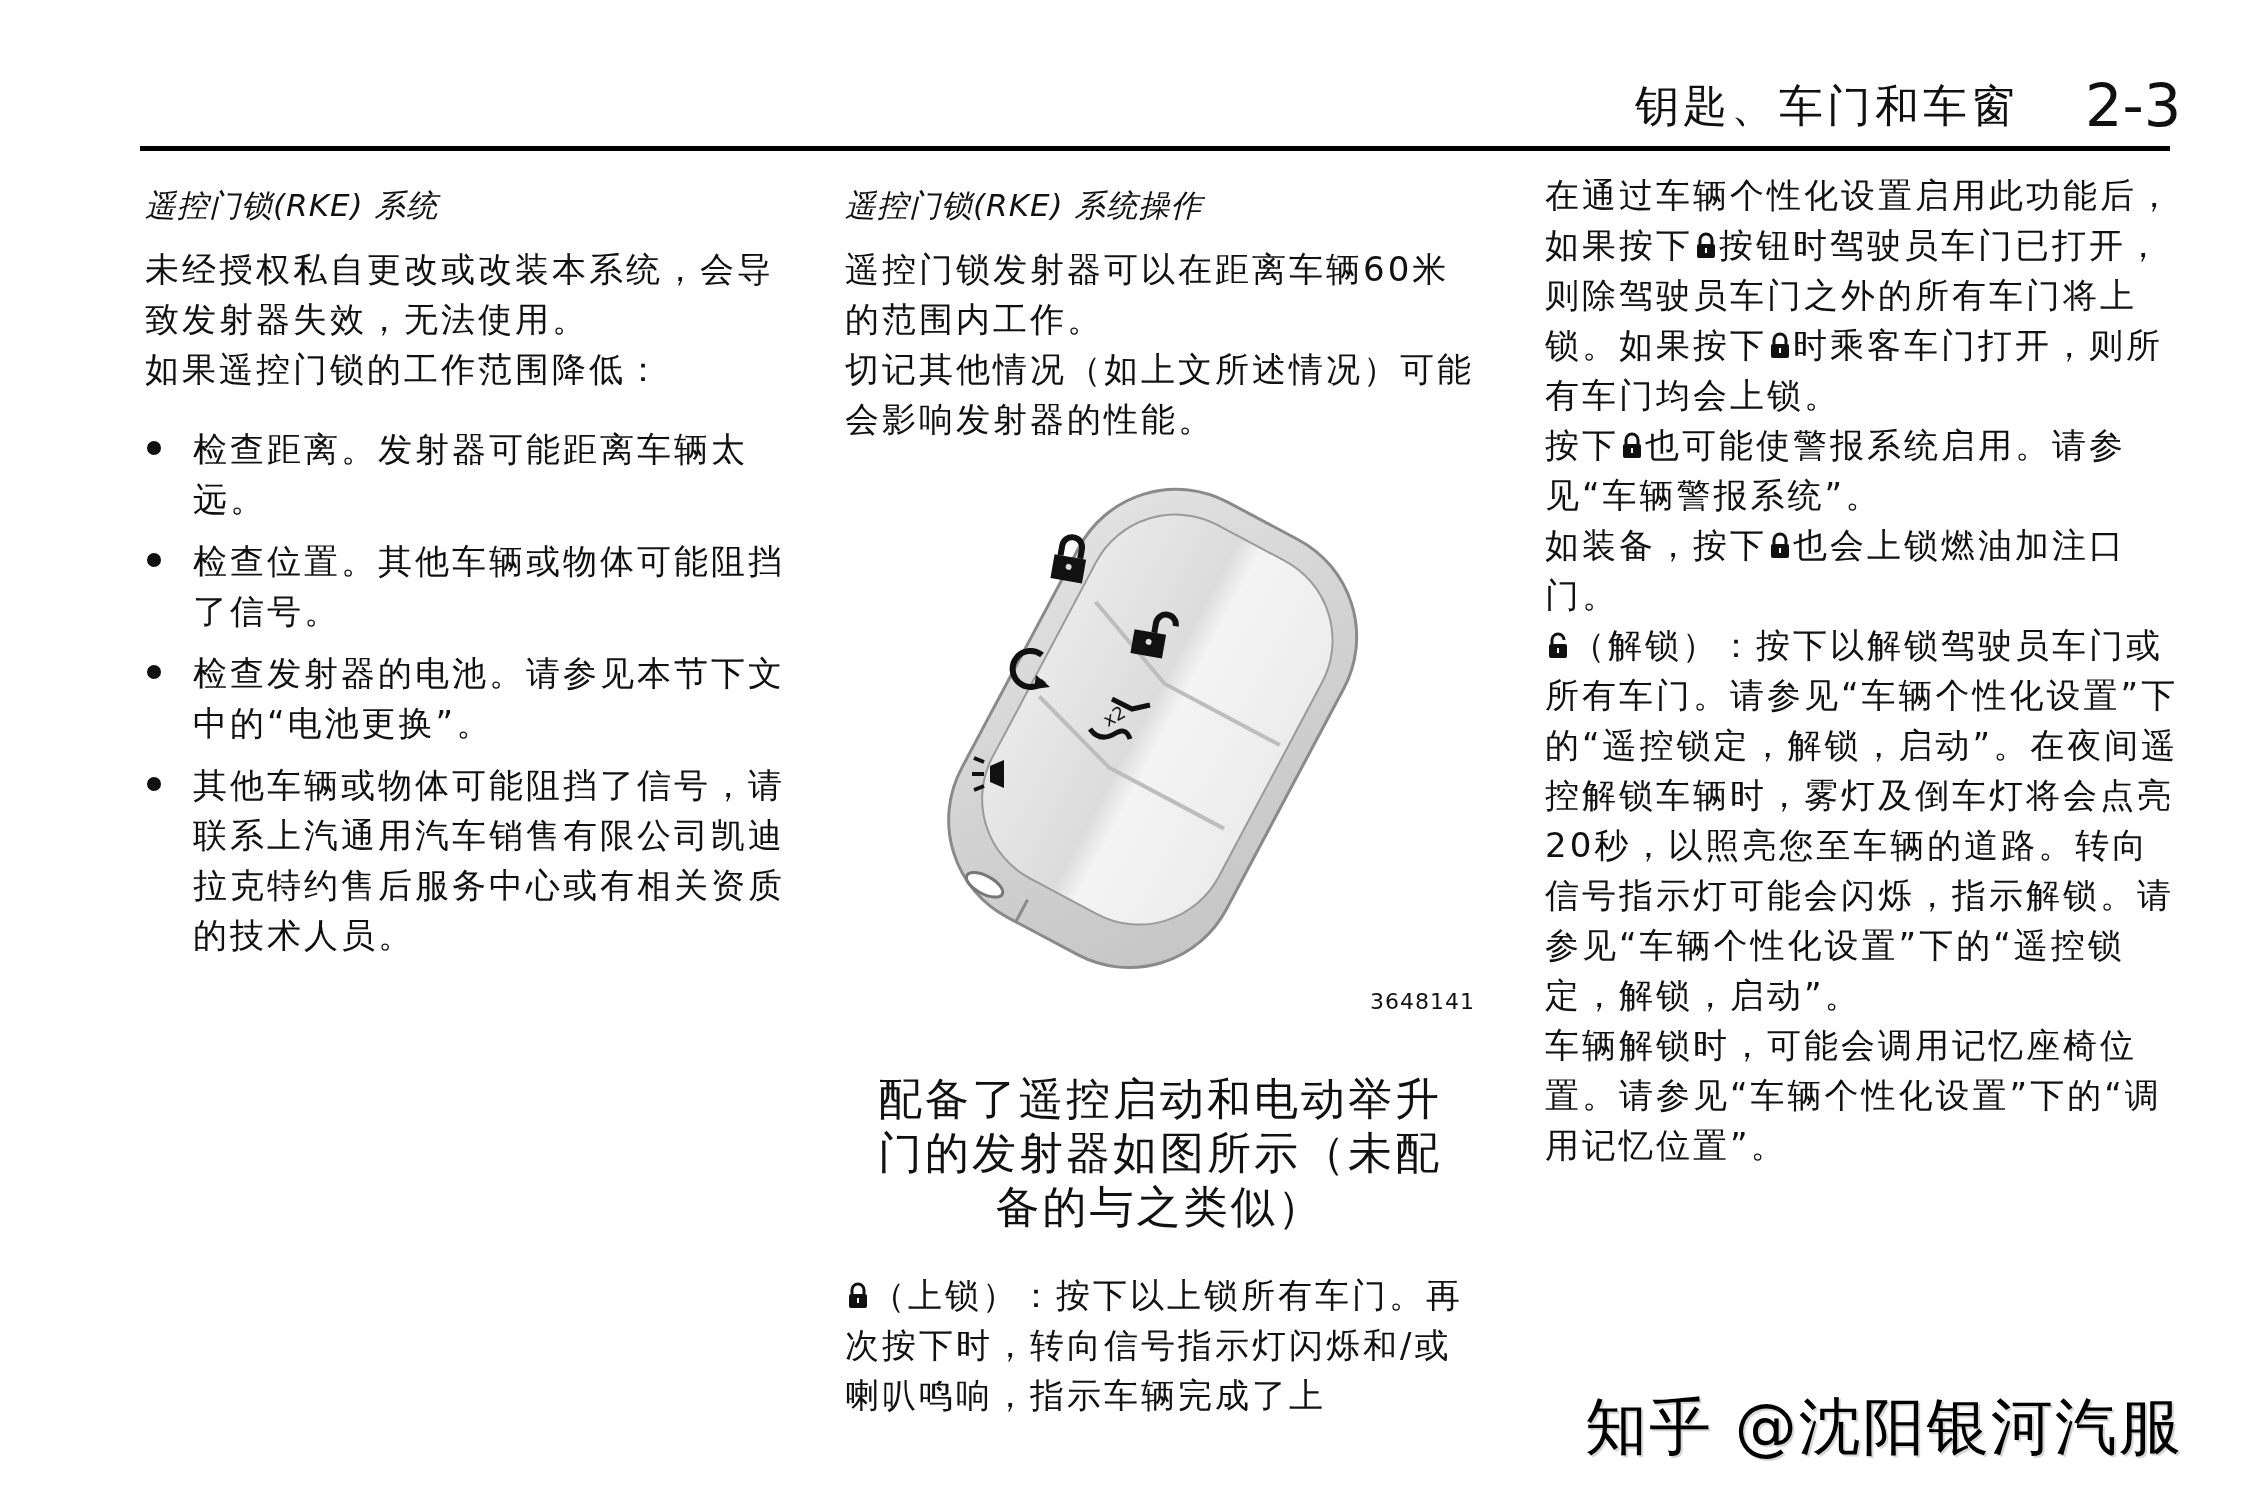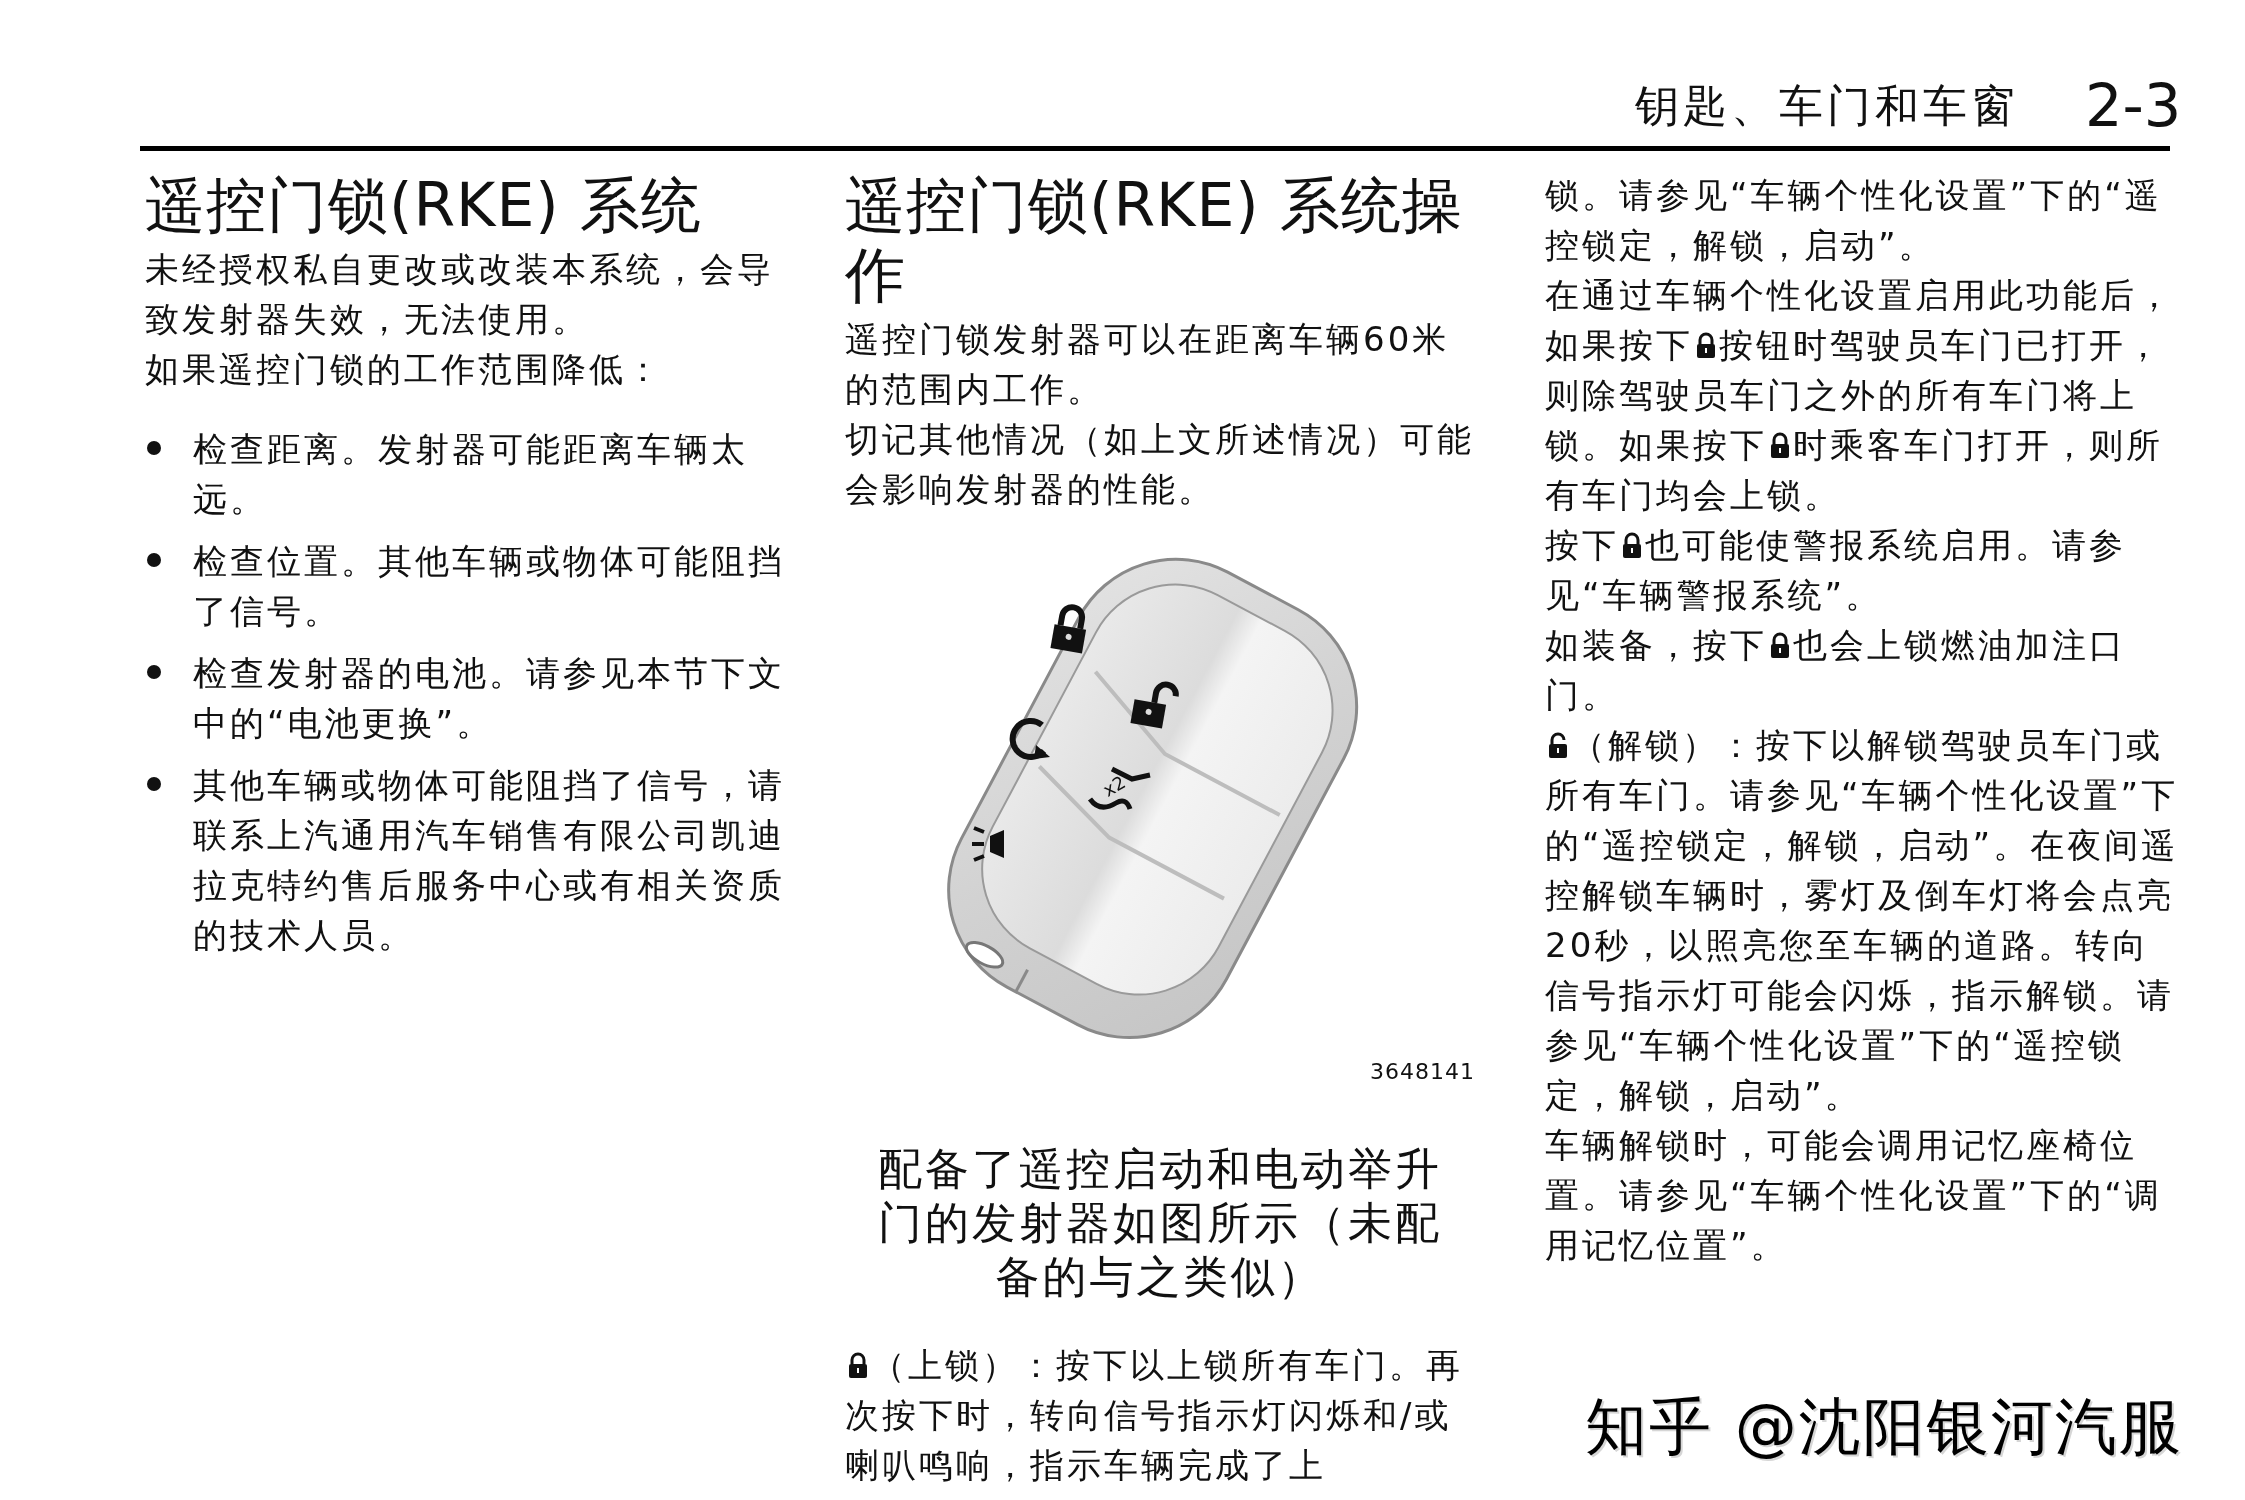--- a/index.html
+++ b/index.html
@@ -18,22 +18,23 @@
   }
   .header-rule {
     position: absolute; left: 140px; top: 146px; width: 2030px; height: 5px;
     background: #000;
   }
   .col { position: absolute; top: 170px; }
   .col1 { left: 145px; width: 640px; }
   .col2 { left: 845px; width: 630px; }
   .col3 { left: 1545px; width: 640px; }
   .h2 {
-    font-size: 60px; line-height: 70px; margin: 0 0 4px 0; letter-spacing: 1px;
+    font-size: 31px; line-height: 70px; margin: 0 0 4px 0; letter-spacing: 1px;
     font-weight: normal;
+    font-style: italic;
   }
   .p {
     font-size: 34px; line-height: 50px; margin: 0; letter-spacing: 3px;
   }
   ul.bullets { list-style: none; margin: 30px 0 0 0; padding: 0; }
   ul.bullets li {
     position: relative; padding-left: 48px; font-size: 34px; line-height: 50px;
     letter-spacing: 3px; margin-bottom: 12px;
   }
   ul.bullets li .dot {
@@ -145,21 +146,20 @@
   <p class="p">
     <svg class="lock-inline" viewBox="0 0 22 28">
         <path d="M5,12 V8 a6,6 0 0 1 12,0 V12" fill="none" stroke="#111" stroke-width="3"></path>
         <rect x="2" y="12" width="18" height="14" rx="2" fill="#111"></rect>
         <rect x="10" y="16" width="2" height="5" fill="#fff"></rect>
       </svg><span>（上锁）：</span><span>按下以上锁所有车门。再次按下时，转向信号指示灯闪烁和/或喇叭鸣响，指示车辆完成了上</span>
   </p>
 </div>
 
 <div class="col col3">
-  <p class="p">锁。请参见“车辆个性化设置”下的“遥控锁定，解锁，启动”。</p>
   <p class="p">
     <span>在通过车辆个性化设置启用此功能后，如果按下</span><svg class="lock-inline" viewBox="0 0 22 28">
         <path d="M5,12 V8 a6,6 0 0 1 12,0 V12" fill="none" stroke="#111" stroke-width="3"></path>
         <rect x="2" y="12" width="18" height="14" rx="2" fill="#111"></rect>
         <rect x="10" y="16" width="2" height="5" fill="#fff"></rect>
       </svg><span>按钮时驾驶员车门已打开，则除驾驶员车门之外的所有车门将上锁。如果按下</span><svg class="lock-inline" viewBox="0 0 22 28">
         <path d="M5,12 V8 a6,6 0 0 1 12,0 V12" fill="none" stroke="#111" stroke-width="3"></path>
         <rect x="2" y="12" width="18" height="14" rx="2" fill="#111"></rect>
         <rect x="10" y="16" width="2" height="5" fill="#fff"></rect>
       </svg><span>时乘客车门打开，则所有车门均会上锁。</span>

